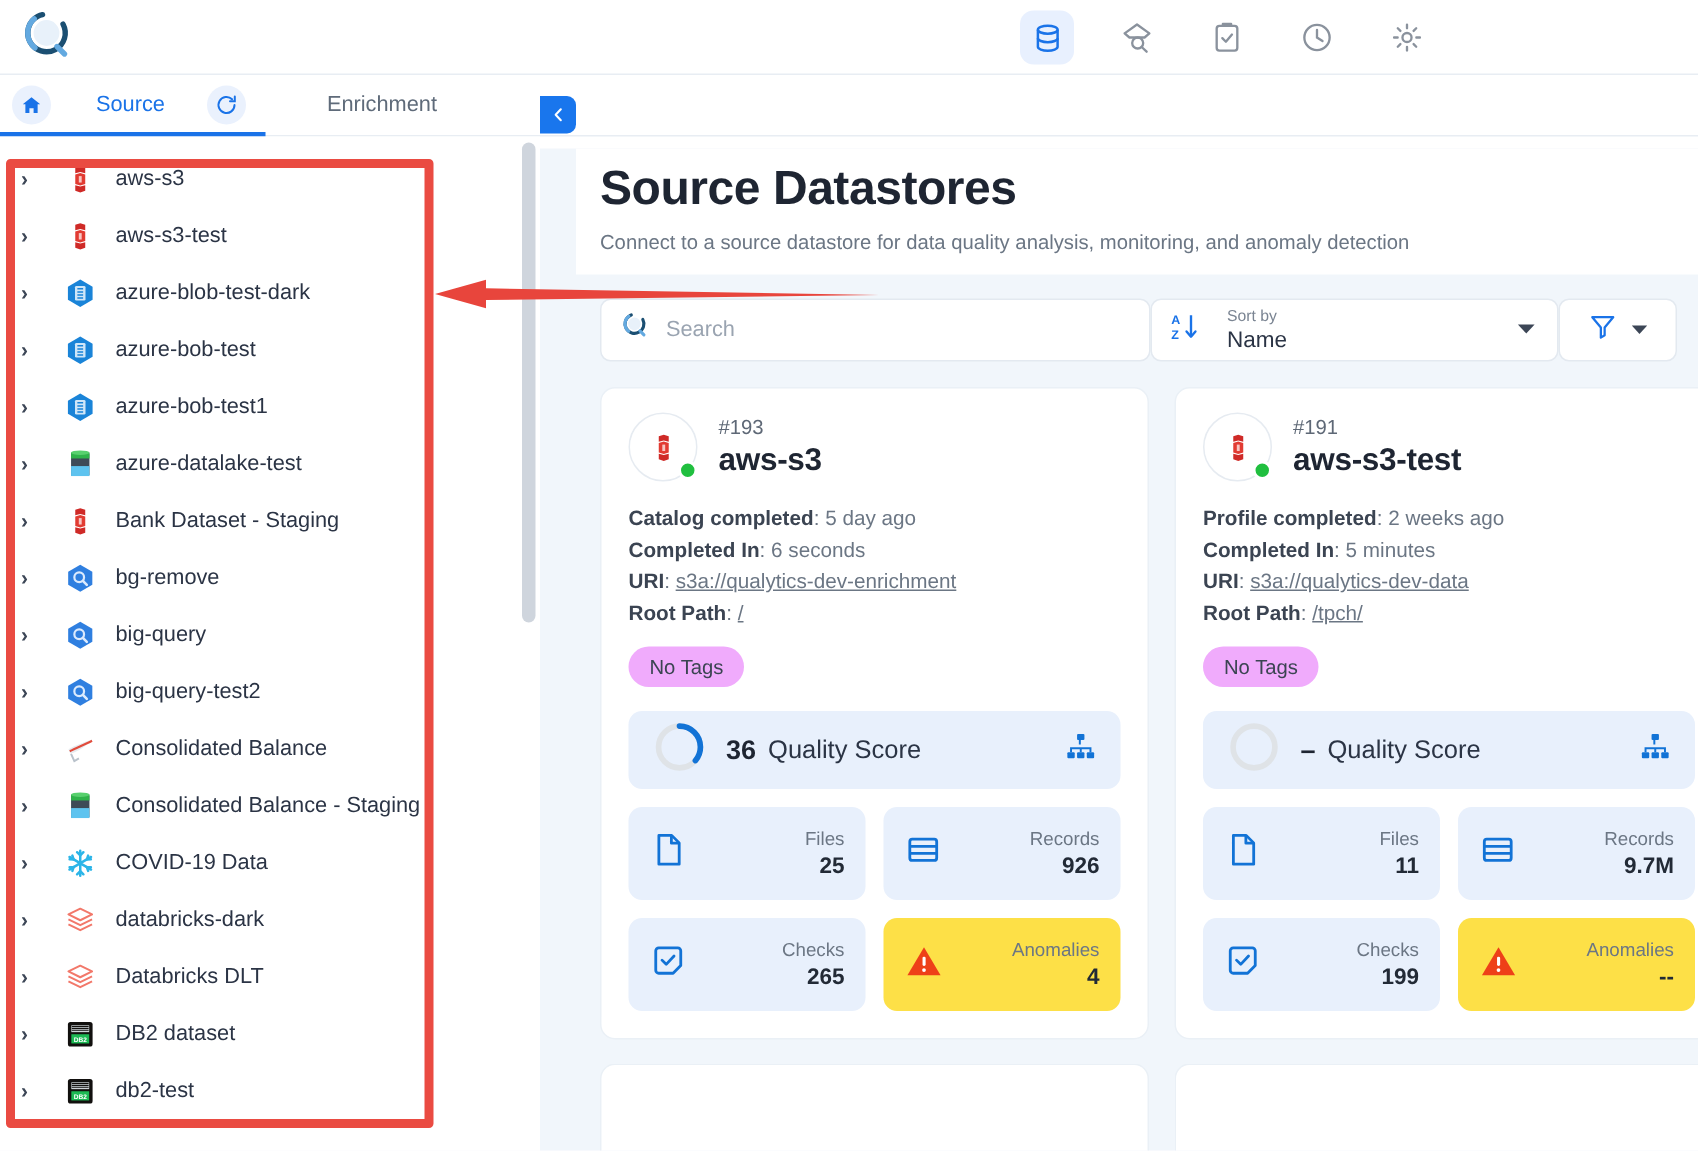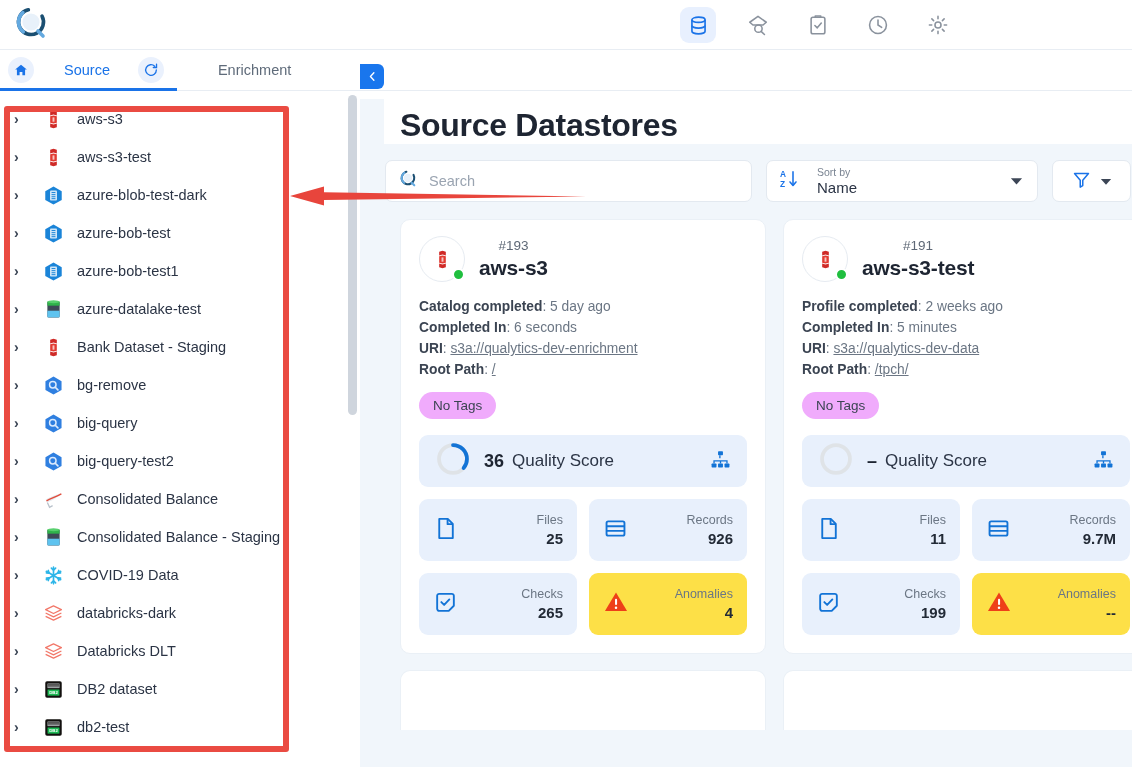--- a/index.html
+++ b/index.html
@@ -94,21 +94,21 @@
   
   .main {
     position: absolute; top: 99px; left: 360px; width: 772px; height: 676px;
     background: #f1f6fb; overflow: hidden; padding-left: 24px;
   }
   .main-head { padding: 8px 0 0 16px; background: #fff; }
   .page-title { font-size: 32px; font-weight: 700; color: #1e2532; letter-spacing: -0.3px; }
   .page-sub { font-size: 13.5px; color: #6b7684; margin-top: 10px; padding-bottom: 14px; }
 
   .toolbar {
-    display: flex; gap: 14px; padding: 16px 16px 0 16px; justify-content: center;
+    display: flex; padding: 16px 16px 0 16px;
   }
   .search-box {
     flex: 0 0 367px; height: 42px; background: #fff;
     border: 1px solid #e3e9f0; border-radius: 7px;
     display: flex; align-items: center; padding-left: 12px; cursor: text;
   }
   .search-ph { font-size: 14.5px; color: #9aa4b1; margin-left: 10px; }
   .sortby {
     flex: 0 0 272px; height: 42px; background: #fff;
     border: 1px solid #e3e9f0; border-radius: 7px;
@@ -139,21 +139,21 @@
   .avatar {
     width: 46px; height: 46px; border-radius: 50%;
     border: 1px solid #e6ebf1; background: #fff;
     display: flex; align-items: center; justify-content: center;
   }
   .status-dot {
     position: absolute; right: 0px; bottom: 1px; width: 13px; height: 13px;
     border-radius: 50%; background: #20bf3f; border: 2px solid #fff;
   }
   .card-titles { margin-left: 14px; padding-top: 2px; }
-  .card-id { font-size: 13.5px; color: #5e6876; text-align: center; }
+  .card-id { font-size: 13.5px; color: #5e6876; }
   .card-name { font-size: 21px; font-weight: 700; color: #1e2532; margin-top: 3px; letter-spacing: -0.2px; }
 
   .meta { margin-top: 14px; }
   .meta-line { font-size: 13.8px; color: #6b7684; line-height: 21px; }
   .meta-line b { color: #3b4452; font-weight: 700; }
   .meta-link { color: #6b7684; text-decoration: underline; cursor: pointer; }
 
   .tagpill {
     display: inline-block; margin-top: 12px;
     background: #f0abfc; border-radius: 14px;
@@ -468,20 +468,21 @@
           <span class="ds-name">db2-test</span>
         </div>
       </div>
   </div>
   <div class="sb-track"></div>
   <div class="sb-scrollbar"></div>
 
   <div class="main">
     <div class="main-head">
       <div class="page-title">Source Datastores</div>
+      <div class="page-sub">Connect to a source datastore for data quality analysis, monitoring, and anomaly detection</div>
     </div>
 
     <div class="toolbar">
       <div class="search-box">
         <span>
           <svg width="21" height="21" viewBox="0 0 40 40">
             <circle cx="19" cy="17" r="12" fill="none" stroke="#1b4f72" stroke-width="4" stroke-linecap="round" stroke-dasharray="58 18" transform="rotate(-28 19 17)"></circle>
             <circle cx="19" cy="17" r="12" fill="none" stroke="#63a9e0" stroke-width="4" stroke-linecap="round" stroke-dasharray="22 64" transform="rotate(128 19 17)"></circle>
             <circle cx="19" cy="17" r="8" fill="#e8f1fa"></circle>
             <path d="M26 26 L31 31" stroke="#63a9e0" stroke-width="4" stroke-linecap="round" fill="none"></path>

